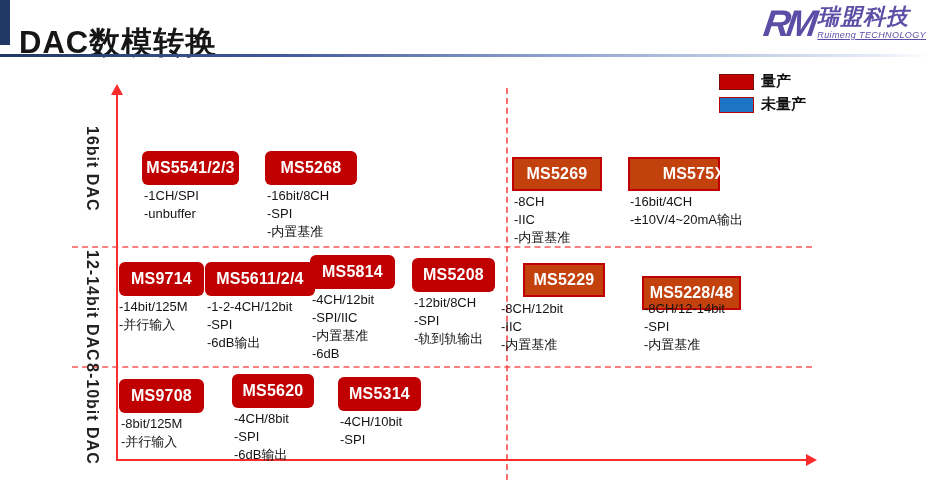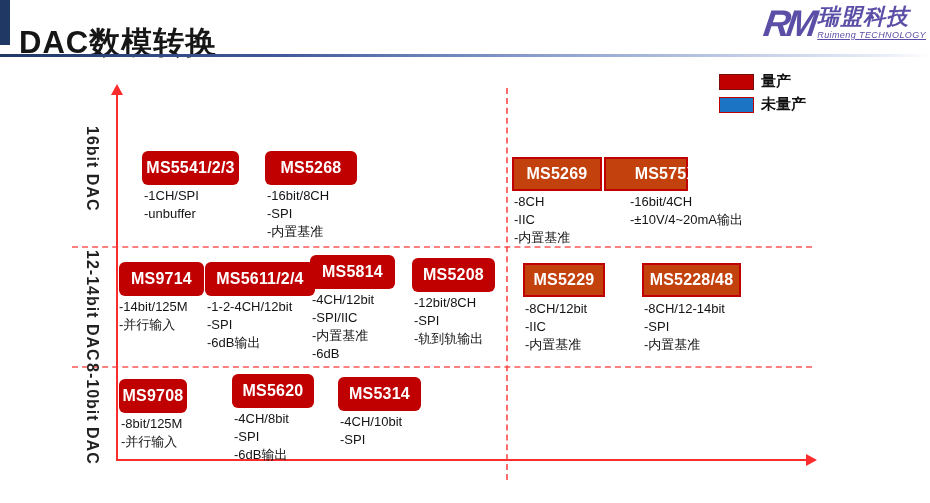--- a/index.html
+++ b/index.html
@@ -92,21 +92,21 @@
         <div>-16bit/8CH</div>
         <div>-SPI</div>
         <div>-内置基准</div>
       </div>
       <div class="chip-name pre" style="left: 512px; top: 157px; width: 90px;">MS5269</div>
       <div class="chip-specs" style="left: 514px; top: 193px;">
         <div>-8CH</div>
         <div>-IIC</div>
         <div>-内置基准</div>
       </div>
-      <div class="chip-name pre" style="left: 604px; top: 157px; width: 84px; padding-left: 40px;">MS575X</div>
+      <div class="chip-name pre" style="left: 628px; top: 157px; width: 92px; padding-left: 40px;">MS575X</div>
       <div class="chip-specs" style="left: 630px; top: 193px;">
         <div>-16bit/4CH</div>
         <div>-±10V/4~20mA输出</div>
       </div>
       <div class="row-label" style="top: 248px; height: 116px;">12-14bit DAC</div>
       <div class="chip-name mass" style="left: 119px; top: 262px; width: 85px;">MS9714</div>
       <div class="chip-specs" style="left: 119px; top: 298px;">
         <div>-14bit/125M</div>
         <div>-并行输入</div>
       </div>
@@ -123,33 +123,33 @@
         <div>-内置基准</div>
         <div>-6dB</div>
       </div>
       <div class="chip-name mass" style="left: 412px; top: 258px; width: 83px;">MS5208</div>
       <div class="chip-specs" style="left: 414px; top: 294px;">
         <div>-12bit/8CH</div>
         <div>-SPI</div>
         <div>-轨到轨输出</div>
       </div>
       <div class="chip-name pre" style="left: 523px; top: 263px; width: 82px;">MS5229</div>
-      <div class="chip-specs" style="left: 525px; top: 300px;">
+      <div class="chip-specs" style="left: 501px; top: 300px;">
         <div>-8CH/12bit</div>
         <div>-IIC</div>
         <div>-内置基准</div>
       </div>
-      <div class="chip-name pre" style="left: 642px; top: 263px; width: 99px;">MS5228/48</div>
+      <div class="chip-name pre" style="left: 642px; top: 276px; width: 99px;">MS5228/48</div>
       <div class="chip-specs" style="left: 644px; top: 300px;">
         <div>-8CH/12-14bit</div>
         <div>-SPI</div>
         <div>-内置基准</div>
       </div>
       <div class="row-label" style="top: 368px; height: 92px;">8-10bit DAC</div>
-      <div class="chip-name mass" style="left: 119px; top: 379px; width: 68px;">MS9708</div>
+      <div class="chip-name mass" style="left: 119px; top: 379px; width: 85px;">MS9708</div>
       <div class="chip-specs" style="left: 121px; top: 415px;">
         <div>-8bit/125M</div>
         <div>-并行输入</div>
       </div>
       <div class="chip-name mass" style="left: 232px; top: 374px; width: 82px;">MS5620</div>
       <div class="chip-specs" style="left: 234px; top: 410px;">
         <div>-4CH/8bit</div>
         <div>-SPI</div>
         <div>-6dB输出</div>
       </div>

